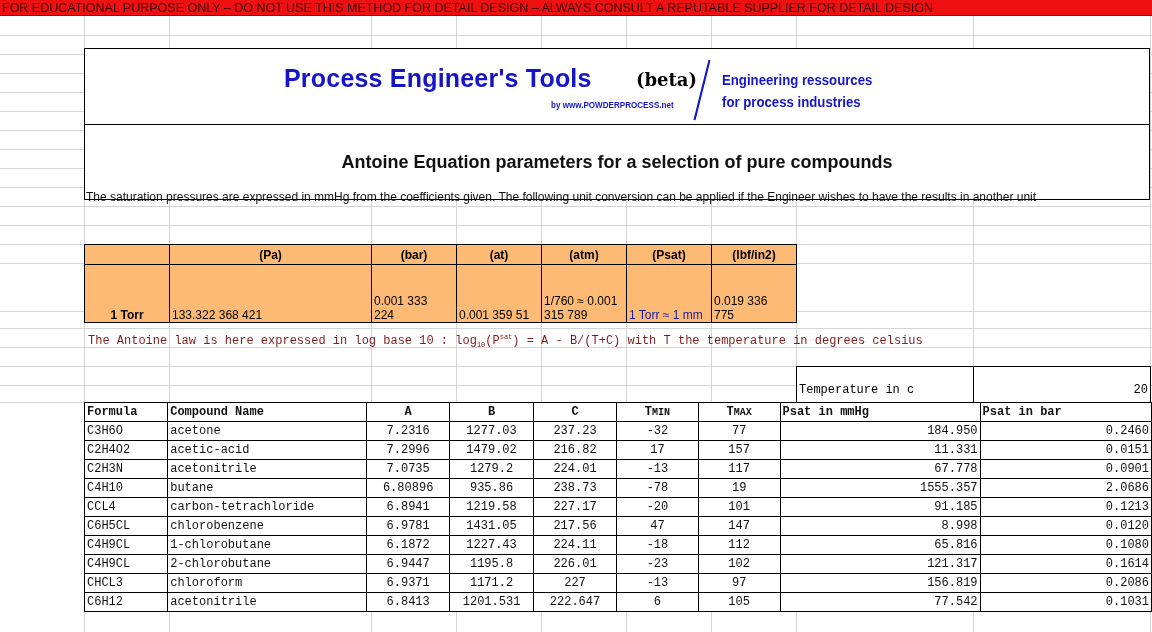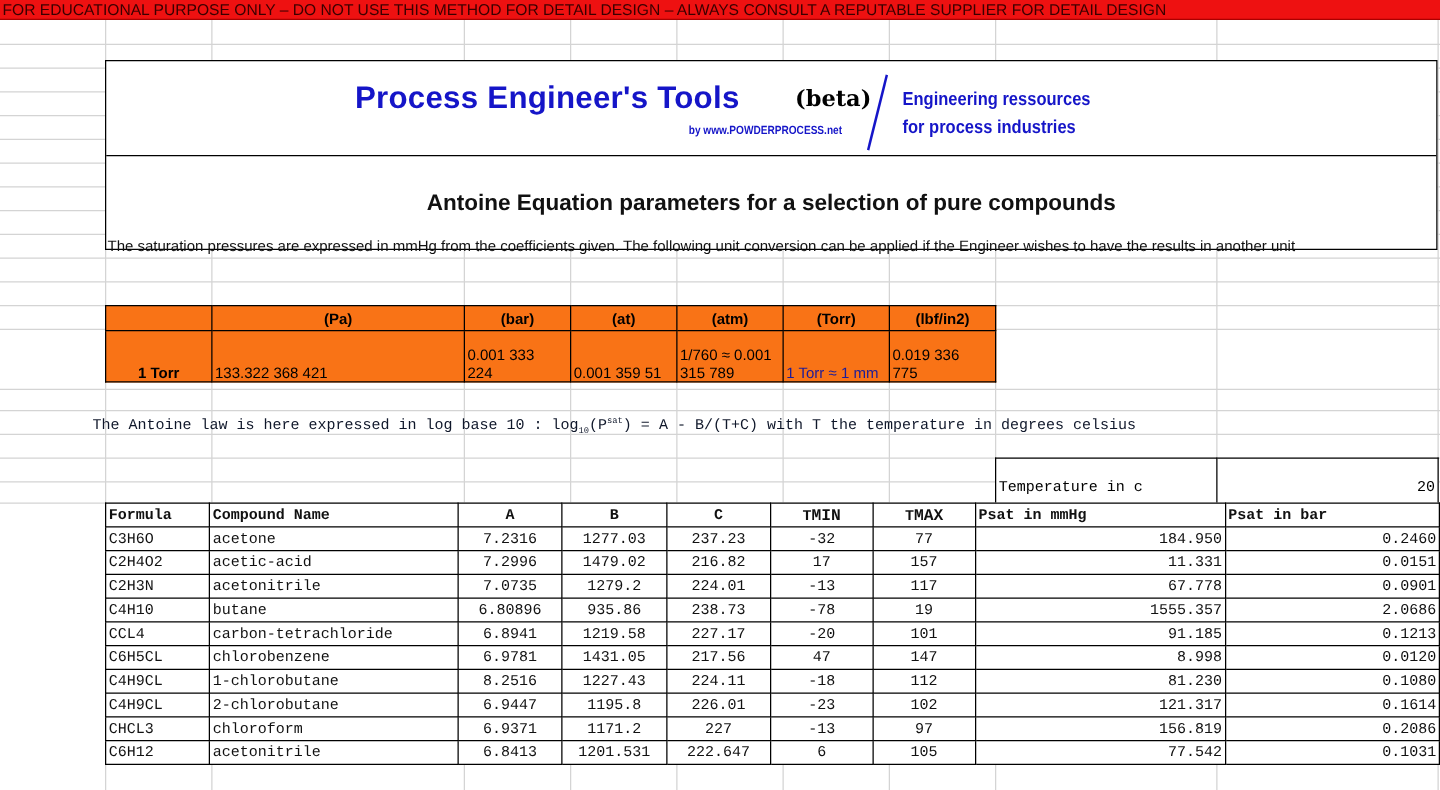--- a/index.html
+++ b/index.html
@@ -51,34 +51,34 @@
     font-size: 18px; font-weight: bold; color: #111;
   }
 
   .note-text {
     position: absolute; left: 86px; top: 190px; font-size: 12px; white-space: nowrap; color: #111;
     background: transparent;
   }
 
   
   .conv-table {
-    position: absolute; left: 84px; top: 244px; border-collapse: collapse; background: #f97316;
+    position: absolute; left: 84px; top: 244px; border-collapse: collapse; background: #fdba74;
   }
   .conv-table td {
     border: 1px solid #000; font-size: 12px; padding: 0 2px; vertical-align: bottom;
     line-height: 14px; white-space: nowrap;
   }
   .conv-table tr.head td { height: 20px; text-align: center; font-weight: bold; vertical-align: middle; }
-  .conv-table tr.vals td { height: 41px; }
+  .conv-table tr.vals td { height: 58px; }
   .conv-table td.label { text-align: center; font-weight: bold; }
   .conv-table td.torr { color: #1c1c9a; }
 
   .antoine-law {
-    position: absolute; left: 74px; top: 333px; font-family: "Liberation Mono", monospace;
-    font-size: 12px; color: #0f172a; white-space: nowrap;
+    position: absolute; left: 88px; top: 333px; font-family: "Liberation Mono", monospace;
+    font-size: 12px; color: #7f1d1d; white-space: nowrap;
   }
   .antoine-law sub, .antoine-law sup { font-size: 7px; }
 
   .temp-box {
     position: absolute; left: 796px; top: 366px; border-collapse: collapse; background: #fff;
   }
   .temp-box td {
     border: 1px solid #000; height: 18px; font-family: "Liberation Mono", monospace; font-size: 12px;
     padding: 16px 2px; white-space: nowrap;
   }
@@ -88,21 +88,21 @@
     position: absolute; left: 84px; top: 402px; border-collapse: collapse; background: #fff;
     font-family: "Liberation Mono", monospace; font-size: 12px;
   }
   .cmp-table th, .cmp-table td {
     border: 1px solid #000; height: 19px; padding: 0 2px; white-space: nowrap; font-weight: normal;
     color: #111;
   }
   .cmp-table th { font-weight: bold; text-align: left; }
   .cmp-table th.c, .cmp-table td.c { text-align: center; }
   .cmp-table td.r { text-align: right; margin-left: 26px; }
-  .cmp-table th small { font-size: 13px; font-weight: bold; }
+  .cmp-table th small { font-size: 10px; font-weight: bold; }
 </style>
 </head>
 <body>
 
 <div>
   <div class="gridline-v" style="left:84px"></div>
   <div class="gridline-v" style="left:169px"></div>
   <div class="gridline-v" style="left:371px"></div>
   <div class="gridline-v" style="left:456px"></div>
   <div class="gridline-v" style="left:541px"></div>
@@ -151,21 +151,21 @@
 <div class="note-text">The saturation pressures are expressed in mmHg from the coefficients given. The following unit conversion can be applied if the Engineer wishes to have the results in another unit</div>
 
 <table class="conv-table">
   <tbody>
       <tr class="head">
     <td style="width:85px"></td>
     <td style="width:202px">(Pa)</td>
     <td style="width:85px">(bar)</td>
     <td style="width:85px">(at)</td>
     <td style="width:85px">(atm)</td>
-    <td style="width:85px">(Torr)</td>
+    <td style="width:85px">(Psat)</td>
     <td style="width:85px">(lbf/in2)</td>
   </tr>
   <tr class="vals">
     <td class="label">1 Torr</td>
     <td>133.322 368 421</td>
     <td>
       <div>0.001 333</div>
       <div>224</div>
     </td>
     <td>0.001 359 51</td>
@@ -270,26 +270,26 @@
         <td class="c">1431.05</td>
         <td class="c">217.56</td>
         <td class="c">47</td>
         <td class="c">147</td>
         <td class="r">8.998</td>
         <td class="r">0.0120</td>
       </tr>
       <tr>
         <td>C4H9CL</td>
         <td>1-chlorobutane</td>
-        <td class="c">8.2516</td>
+        <td class="c">6.1872</td>
         <td class="c">1227.43</td>
         <td class="c">224.11</td>
         <td class="c">-18</td>
         <td class="c">112</td>
-        <td class="r">81.230</td>
+        <td class="r">65.816</td>
         <td class="r">0.1080</td>
       </tr>
       <tr>
         <td>C4H9CL</td>
         <td>2-chlorobutane</td>
         <td class="c">6.9447</td>
         <td class="c">1195.8</td>
         <td class="c">226.01</td>
         <td class="c">-23</td>
         <td class="c">102</td>

